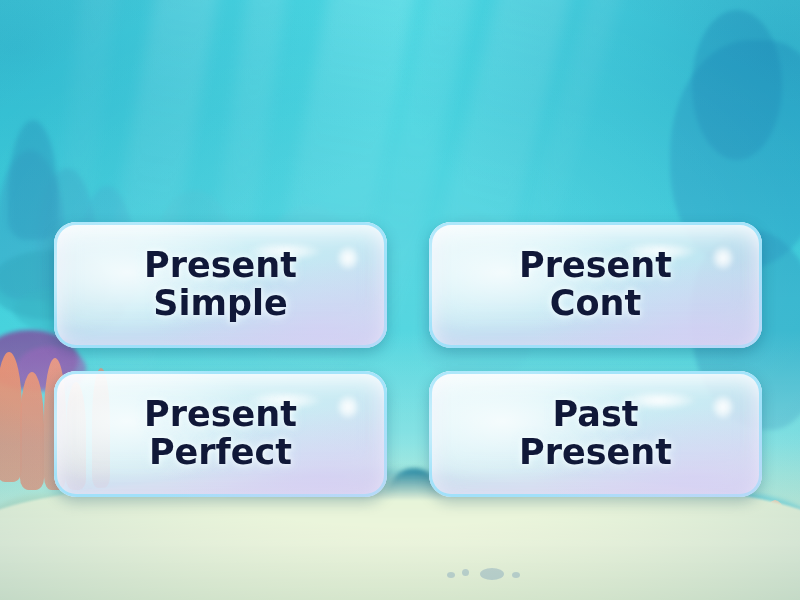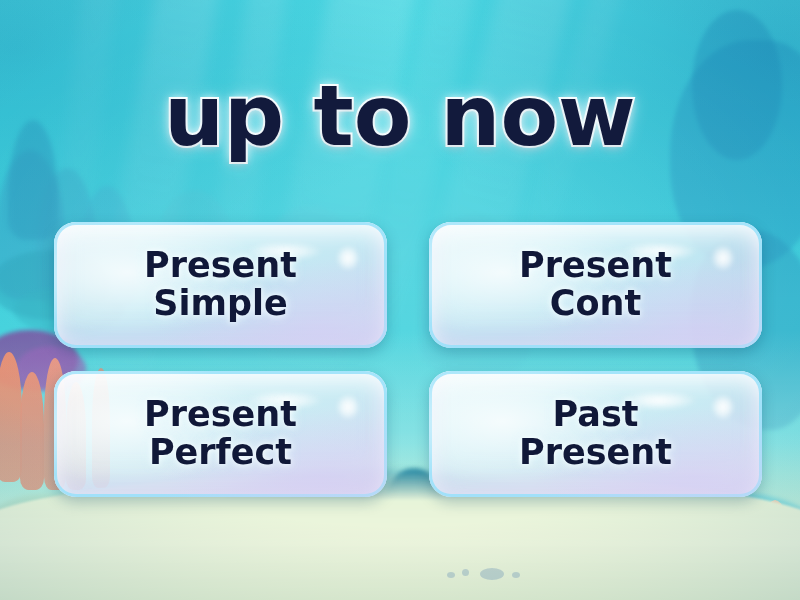--- a/index.html
+++ b/index.html
@@ -296,21 +296,20 @@
     <div class="floor-rock-center"></div>
     <div class="sea-floor"></div>
     <div class="pebble" style="left:447px; bottom:22px; width:8px;  height:6px;"></div>
     <div class="pebble" style="left:462px; bottom:24px; width:7px;  height:7px;"></div>
     <div class="pebble" style="left:480px; bottom:20px; width:24px; height:12px;"></div>
     <div class="pebble" style="left:512px; bottom:22px; width:8px;  height:6px;"></div>
   </div>
 
   <div class="bg-layer bg-vignette"></div>
 
-  <div class="title">up to now</div>
 
   <div class="options">
 
     <div class="option">
       <span class="gloss-streak"></span>
       <span class="gloss-dot"></span>
       <span class="option-label">Present
 Simple</span>
     </div>
 

